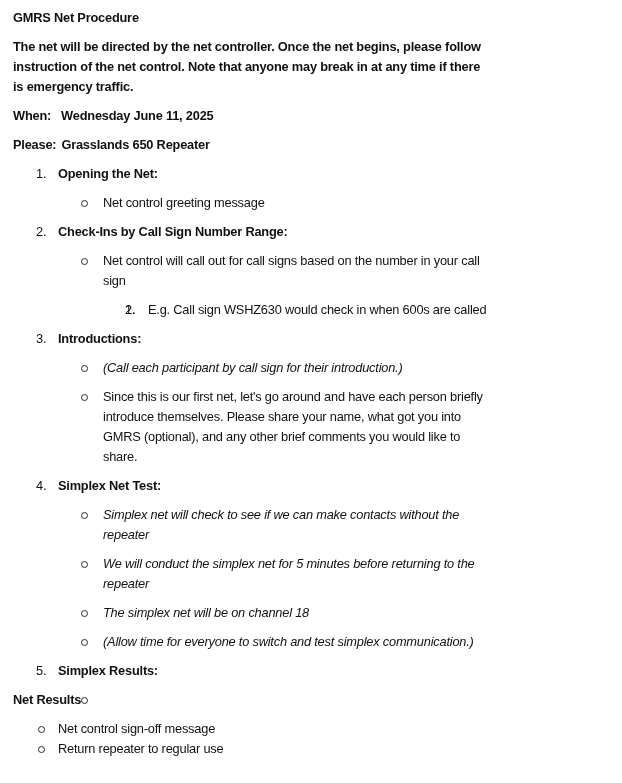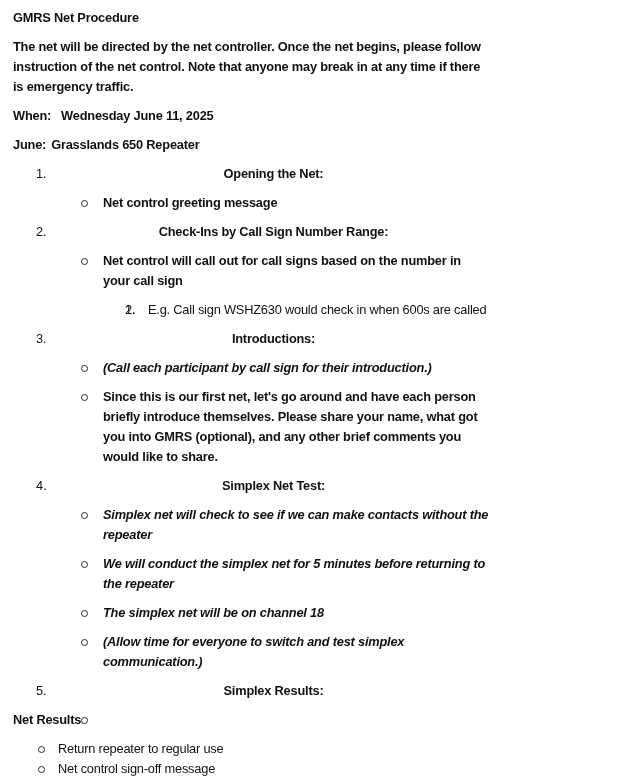--- a/index.html
+++ b/index.html
@@ -23,24 +23,24 @@
   .para { margin: 0 0 9px 0; }
   .bold { font-weight: 700; }
   .italic { font-style: italic; }
 
   .when-gap { margin-left: 10px; }
   .where-gap { margin-left: 5px; }
 
   
   .row-l1 { position: relative; margin: 0 0 9px 0; }
   .row-l1 .num { position: absolute; left: 23px; top: 0; font-weight: 400; }
-  .row-l1 .txt { margin-left: 45px; font-weight: 700; text-align: center; }
+  .row-l1 .txt { margin-left: 45px; font-weight: 700; }
 
   
-  .row-l2 { position: relative; margin: 4px 0 9px 0; font-weight: bold; }
+  .row-l2 { position: relative; margin: 4px 0 9px 0; }
   .row-l2 .marker {
     position: absolute; left: 68px; top: 7px;
     width: 5px; height: 5px;
     border: 1px solid #2a2a2a; border-radius: 50%;
     background: transparent;
   }
   .row-l2 .txt { margin-left: 90px; max-width: 474px; }
 
   
   .row-l3 { position: relative; margin: 0 0 9px 0; }
@@ -61,21 +61,21 @@
 <body>
 
 <div class="page">
 
   <p class="para bold">GMRS Net Procedure</p>
 
   <p class="para bold">The net will be directed by the net controller. Once the net begins, please follow instruction of the net control. Note that anyone may break in at any time if there is emergency traffic.</p>
 
   <p class="para bold"><span>When:</span><span class="when-gap">Wednesday June 11, 2025</span></p>
 
-  <p class="para bold"><span>June:</span><span class="where-gap">Grasslands 650 Repeater</span></p>
+  <p class="para bold"><span>Please:</span><span class="where-gap">Grasslands 650 Repeater</span></p>
 
   <div class="row-l1">
     <span class="num">1.</span>
     <div class="txt">Opening the Net:</div>
   </div>
   <div class="row-l2">
     <span class="marker"></span>
     <div class="txt">Net control greeting message</div>
   </div>
 
@@ -133,20 +133,20 @@
     <span class="num">5.</span>
     <div class="txt">Simplex Results:</div>
   </div>
   <div class="row-l2">
     <span class="marker"></span>
   </div>
 
   <p class="para bold">Net Results</p>
   <div class="row-close">
     <span class="marker"></span>
-    <div class="txt">Return repeater to regular use</div>
+    <div class="txt">Net control sign-off message</div>
   </div>
   <div class="row-close">
     <span class="marker"></span>
-    <div class="txt">Net control sign-off message</div>
+    <div class="txt">Return repeater to regular use</div>
   </div>
 
 </div>
 
 </body></html>

